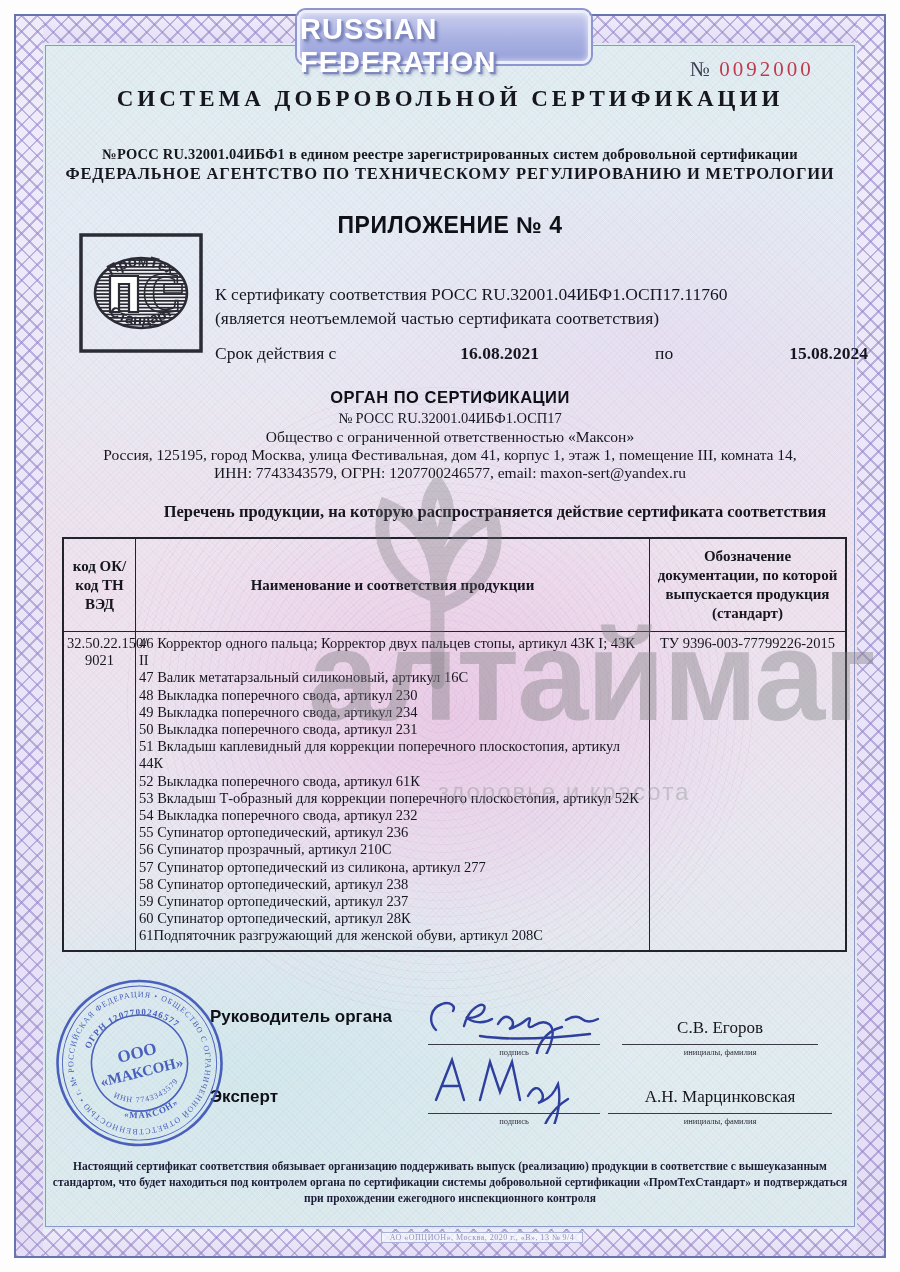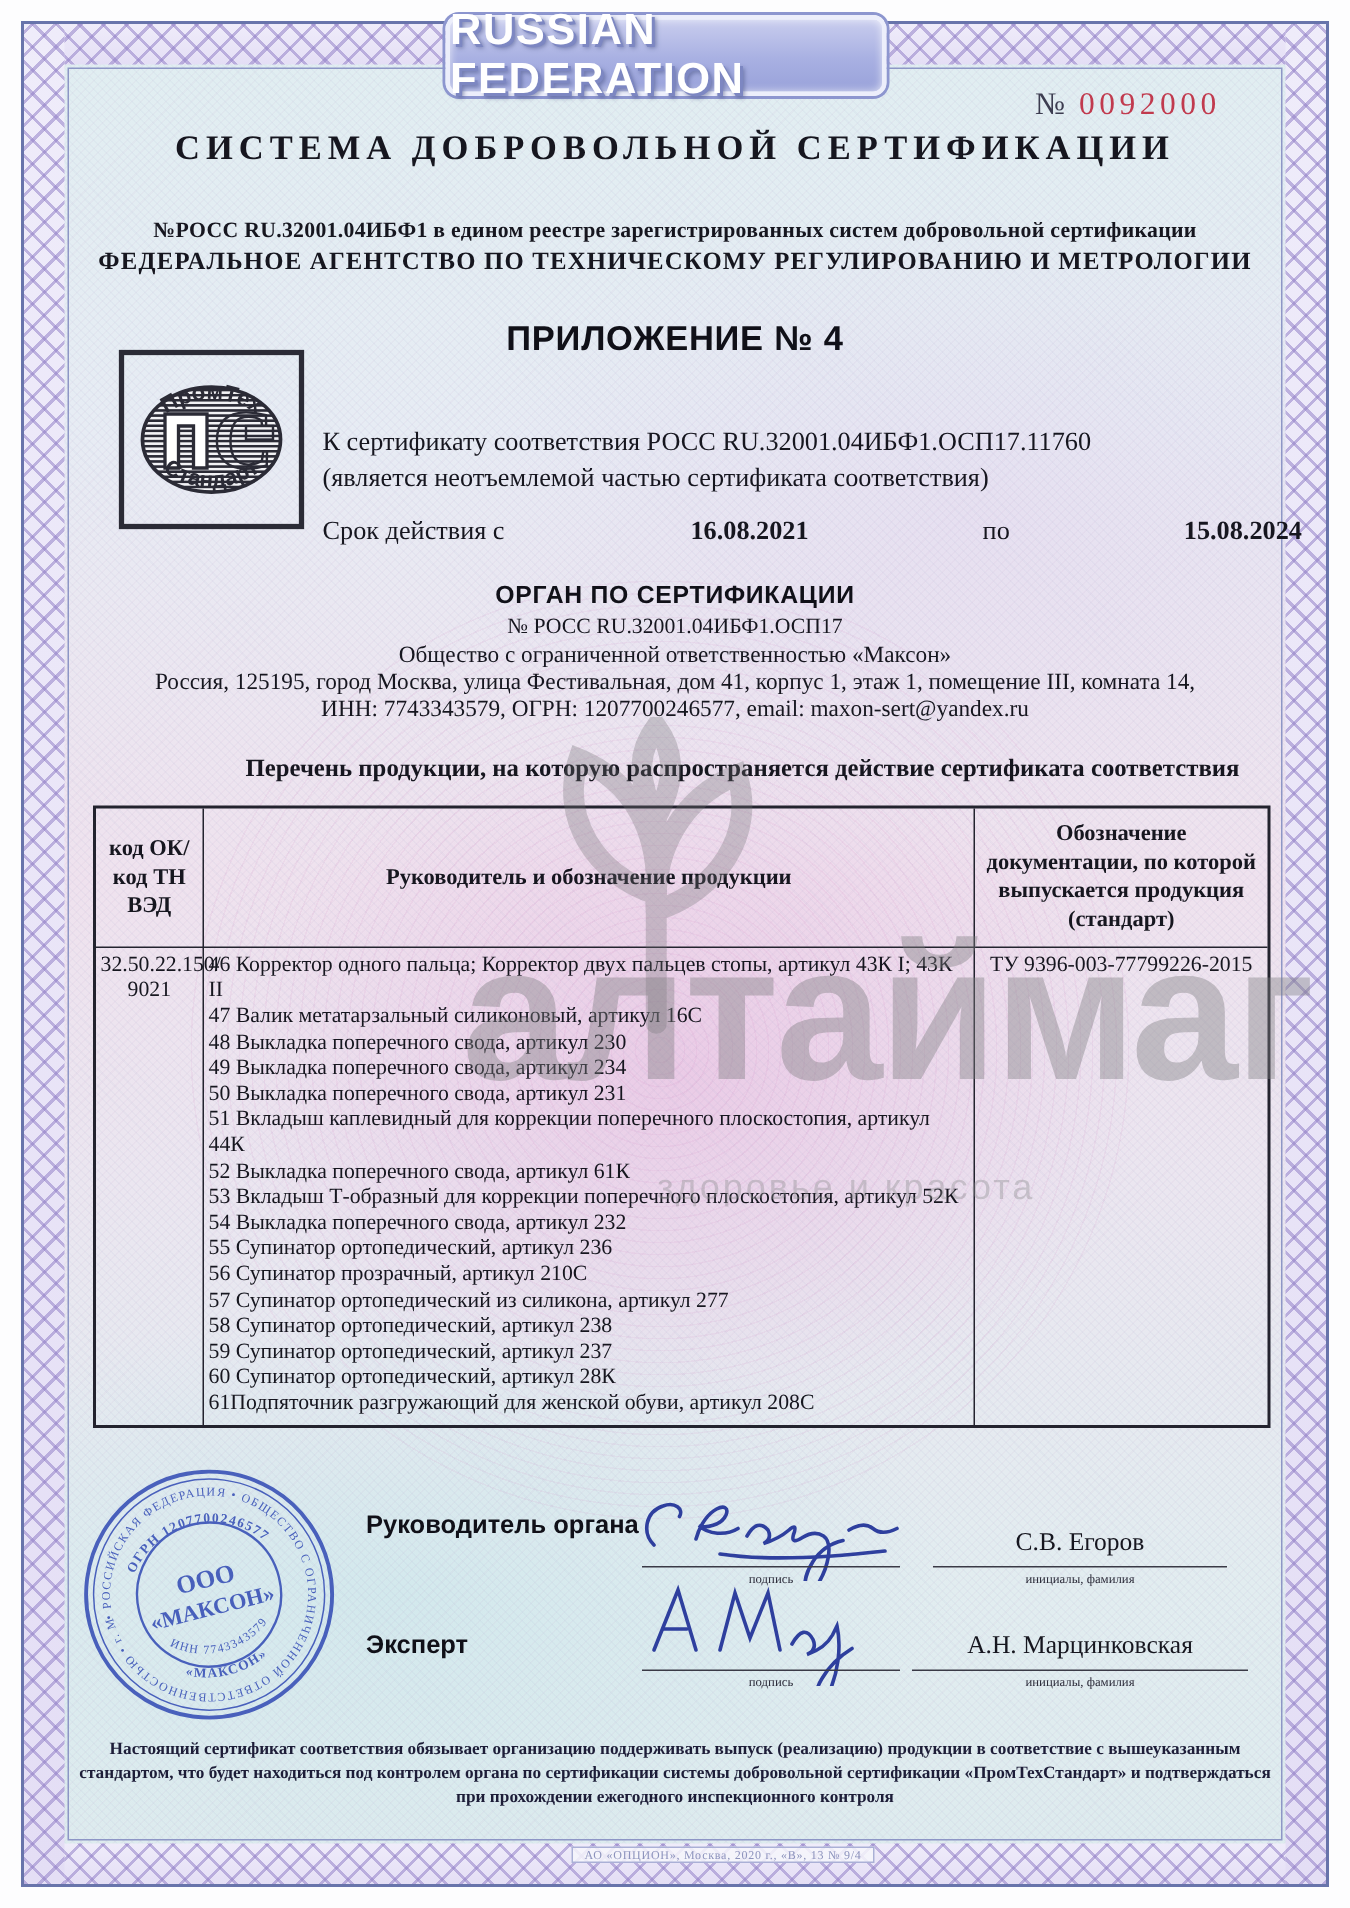--- a/index.html
+++ b/index.html
@@ -32,21 +32,21 @@
 
   
   .sans{font-family:"Liberation Sans","DejaVu Sans",sans-serif;}
   .abs{position:absolute;}
   .ctr{left:0;width:900px;text-align:center;}
 
   
   .badge{position:absolute;left:297px;top:10px;width:288px;height:48px;border-radius:9px;
     background:linear-gradient(180deg,#c9cdee 0%,#a8b0e2 55%,#99a2da 100%);
     border:3px solid #eceefb;box-shadow:0 0 0 2px #8d96cf, inset 0 0 6px rgba(255,255,255,0.7);
-    display:flex;align-items:center;justify-content:center;}
+    display:flex;justify-content:center;}
   .badge span{font-weight:bold;font-size:29px;letter-spacing:1px;color:#ffffff;
     text-shadow:2px 2px 0 #7d87c2, 3px 3px 3px rgba(70,80,130,0.55);}
   .serial{position:absolute;left:690px;top:57px;width:185px;font-size:21px;letter-spacing:2px;color:#3c3c50;}
   .serial b{color:#c13a4e;font-weight:normal;letter-spacing:3px;}
 
   .title1{top:86px;font-size:23px;font-weight:bold;letter-spacing:4px;color:#16161f;}
   .title2{top:114px;font-size:23px;font-weight:bold;letter-spacing:4px;color:#16161f;}
   .registry{top:146px;font-size:14.5px;font-weight:bold;letter-spacing:0.2px;color:#16161f;}
   .agency{top:164px;font-size:16.5px;font-weight:bold;letter-spacing:0.8px;color:#16161f;}
   .appendix{top:212px;font-size:23px;font-weight:bold;letter-spacing:0.5px;color:#101018;}
@@ -72,21 +72,21 @@
   .cell{border-right:1.5px solid #23232e;}
   .cell.last{border-right:none;}
   .th{border-bottom:1.5px solid #23232e;display:flex;align-items:center;justify-content:center;
     text-align:center;font-weight:bold;font-size:15px;line-height:19px;min-height:93px;padding:2px 4px;box-sizing:border-box;}
   .td{padding:3px 3px 5px 3px;font-size:14.5px;line-height:17.2px;box-sizing:border-box;}
   .td.code{ text-align:center;}
   .td.std{text-align:center;}
   .item{white-space:normal;}
 
   
-  .siglabel{position:absolute;left:210px;font-size:17px;font-weight:bold;color:#101018;margin-left:34px;}
+  .siglabel{position:absolute;left:210px;font-size:17px;font-weight:bold;color:#101018;}
   .sigline{position:absolute;height:0;border-top:1.5px solid #3a3a46;}
   .sigcap{position:absolute;font-size:8.5px;color:#2c2c3a;text-align:center;}
   .signame{position:absolute;font-size:17px;color:#16161f;text-align:center;}
   .script{position:absolute;}
 
   
   .stamp{position:absolute;left:50px;top:976px;transform:rotate(-14deg);opacity:0.92;}
 
   
   .footer{position:absolute;left:52px;top:1158px;width:796px;text-align:center;
@@ -169,21 +169,21 @@
 
   <div class="abs ctr orgtitle sans">ОРГАН ПО СЕРТИФИКАЦИИ</div>
   <div class="abs ctr orgnum">№ РОСС RU.32001.04ИБФ1.ОСП17</div>
   <div class="abs ctr orgname">Общество с ограниченной ответственностью «Максон»</div>
   <div class="abs ctr orgaddr">Россия, 125195, город Москва, улица Фестивальная, дом 41, корпус 1, этаж 1, помещение III, комната 14,</div>
   <div class="abs ctr orgcont">ИНН: 7743343579, ОГРН: 1207700246577, email: maxon-sert@yandex.ru</div>
   <div class="abs ctr products">Перечень продукции, на которую распространяется действие сертификата соответствия</div>
 
   <div class="cert-table">
     <div class="cell th">код ОК/код ТН ВЭД</div>
-    <div class="cell th">Руководитель и обозначение продукции</div>
+    <div class="cell th">Наименование и соответствия продукции</div>
     <div class="cell th last">Обозначение документации, по которой выпускается продукция (стандарт)</div>
 
     <div class="cell td code">
       <div>32.50.22.150/</div>
       <div>9021</div>
     </div>
     <div class="cell td">
       <div class="item">46 Корректор одного пальца; Корректор двух пальцев стопы, артикул 43К I; 43К II</div>
       <div class="item">47 Валик метатарзальный силиконовый, артикул 16С</div>
       <div class="item">48 Выкладка поперечного свода, артикул 230</div>

